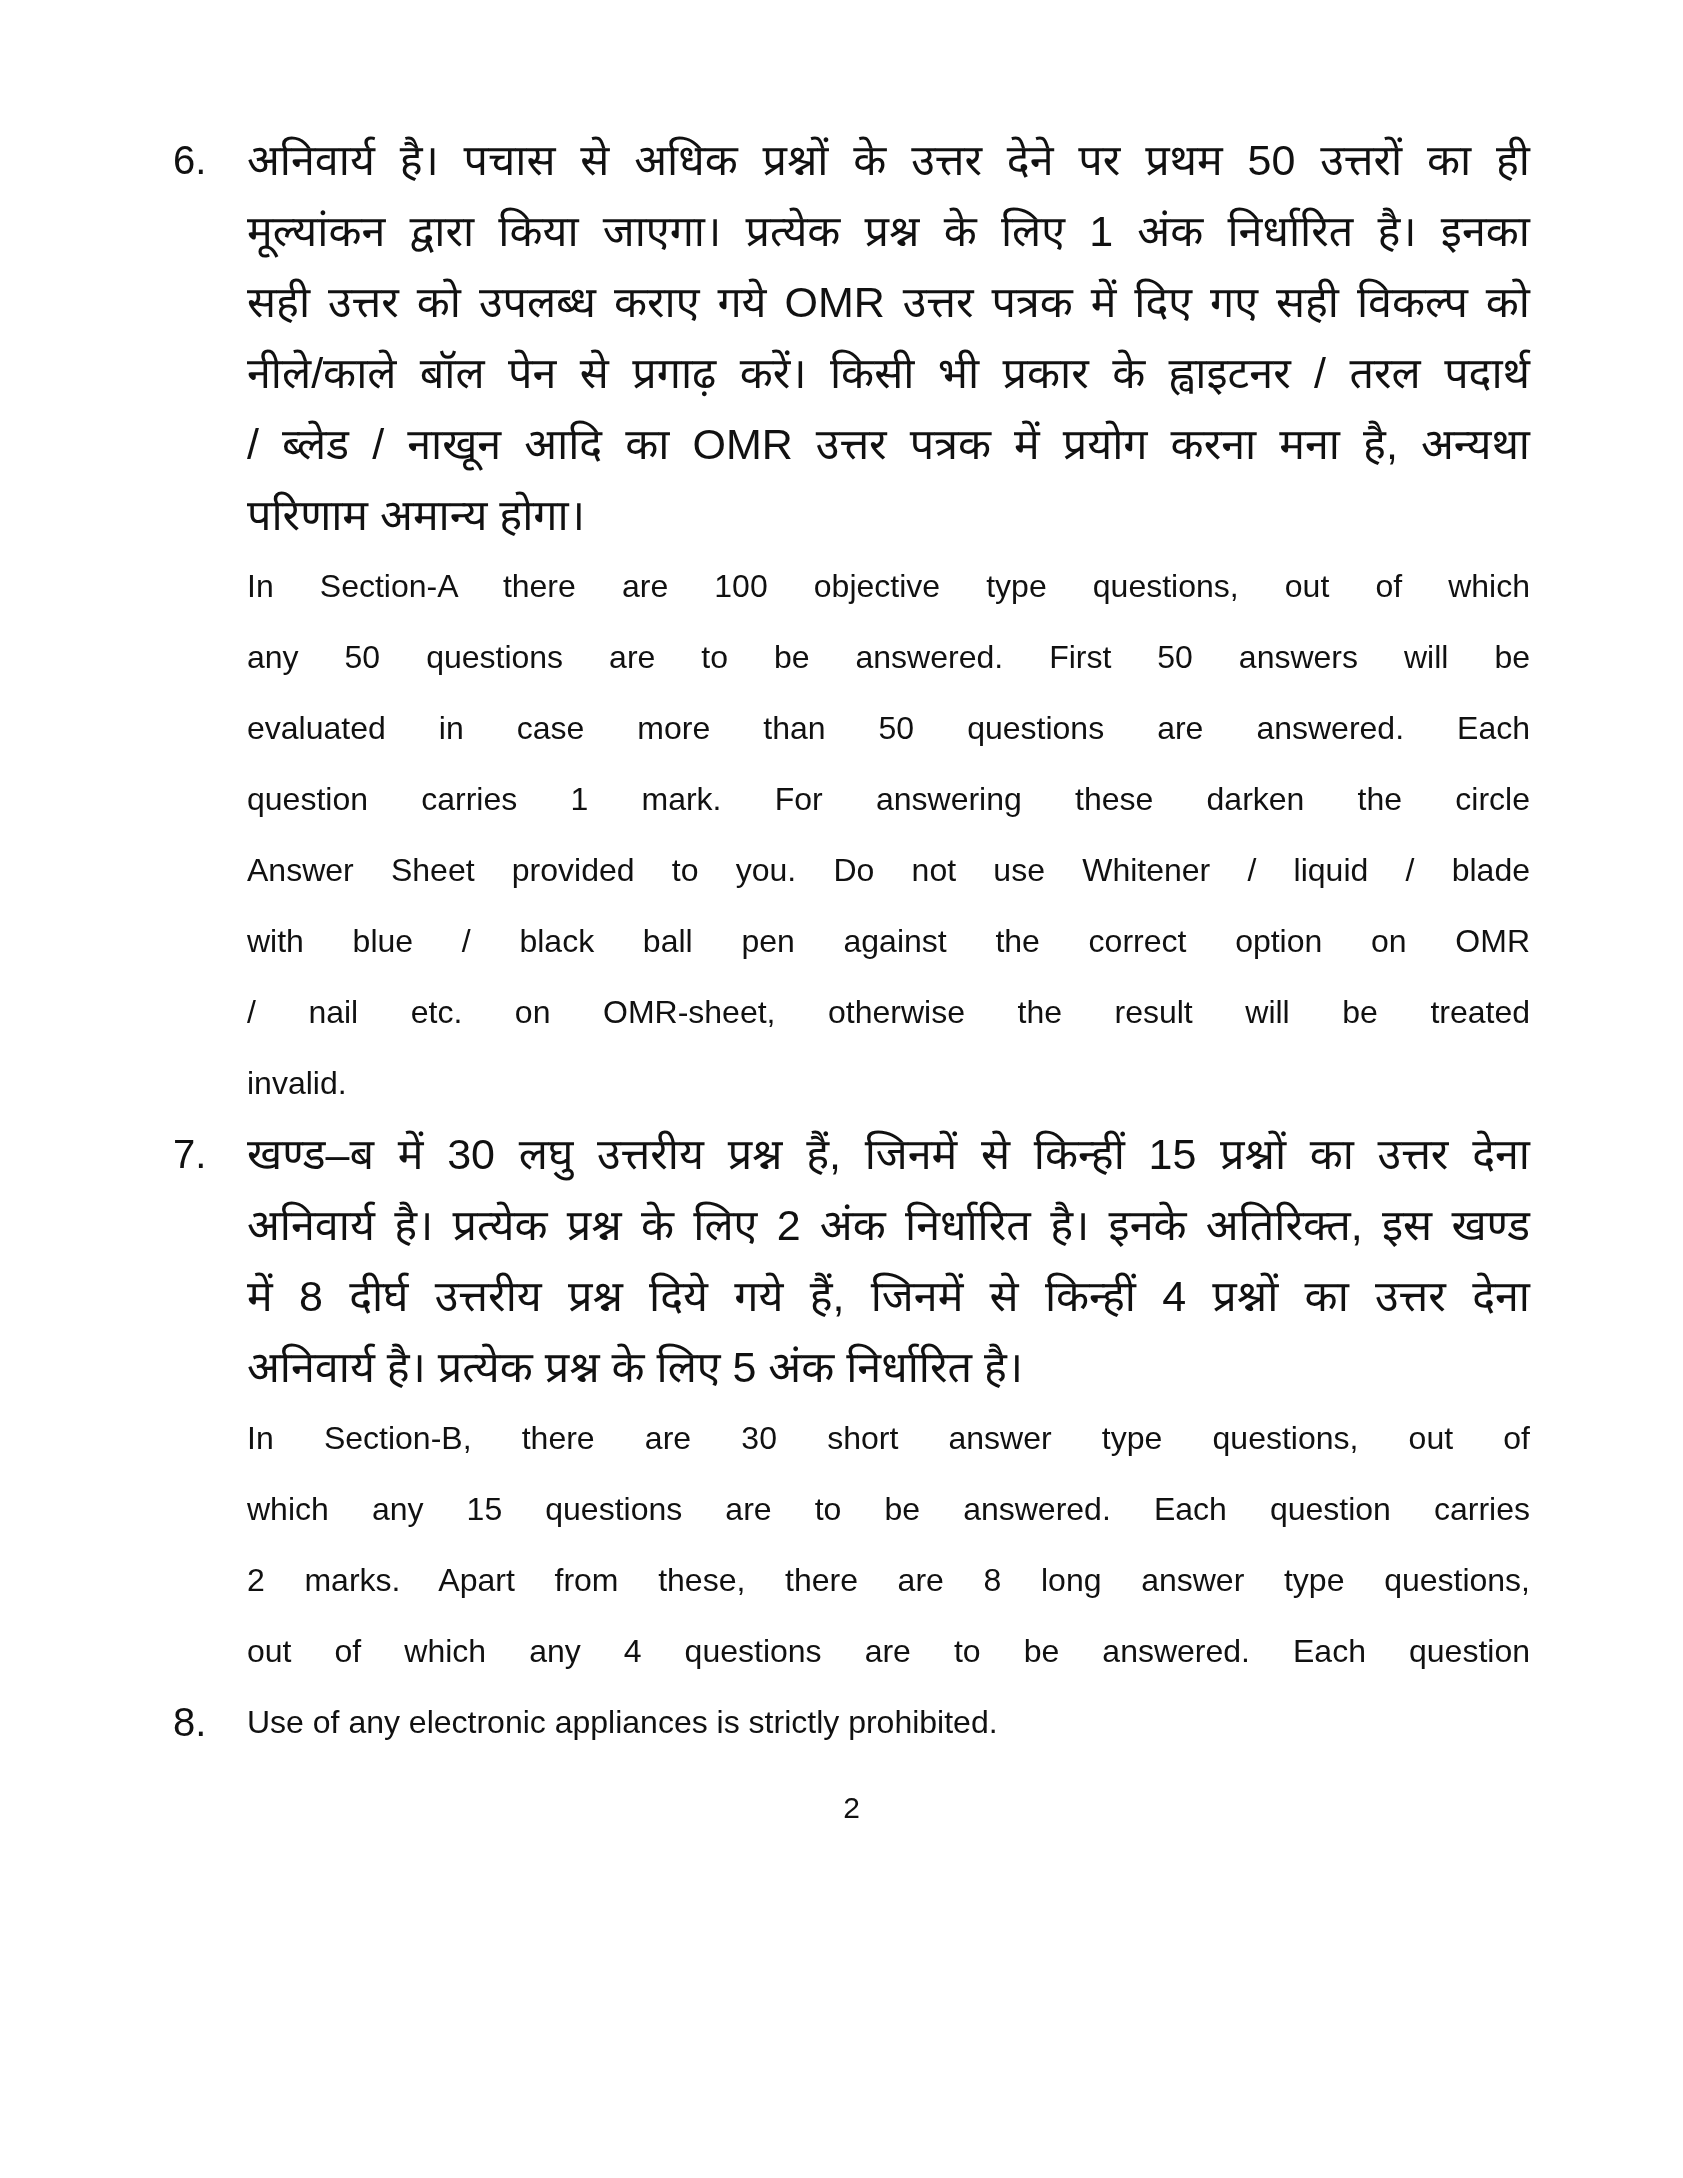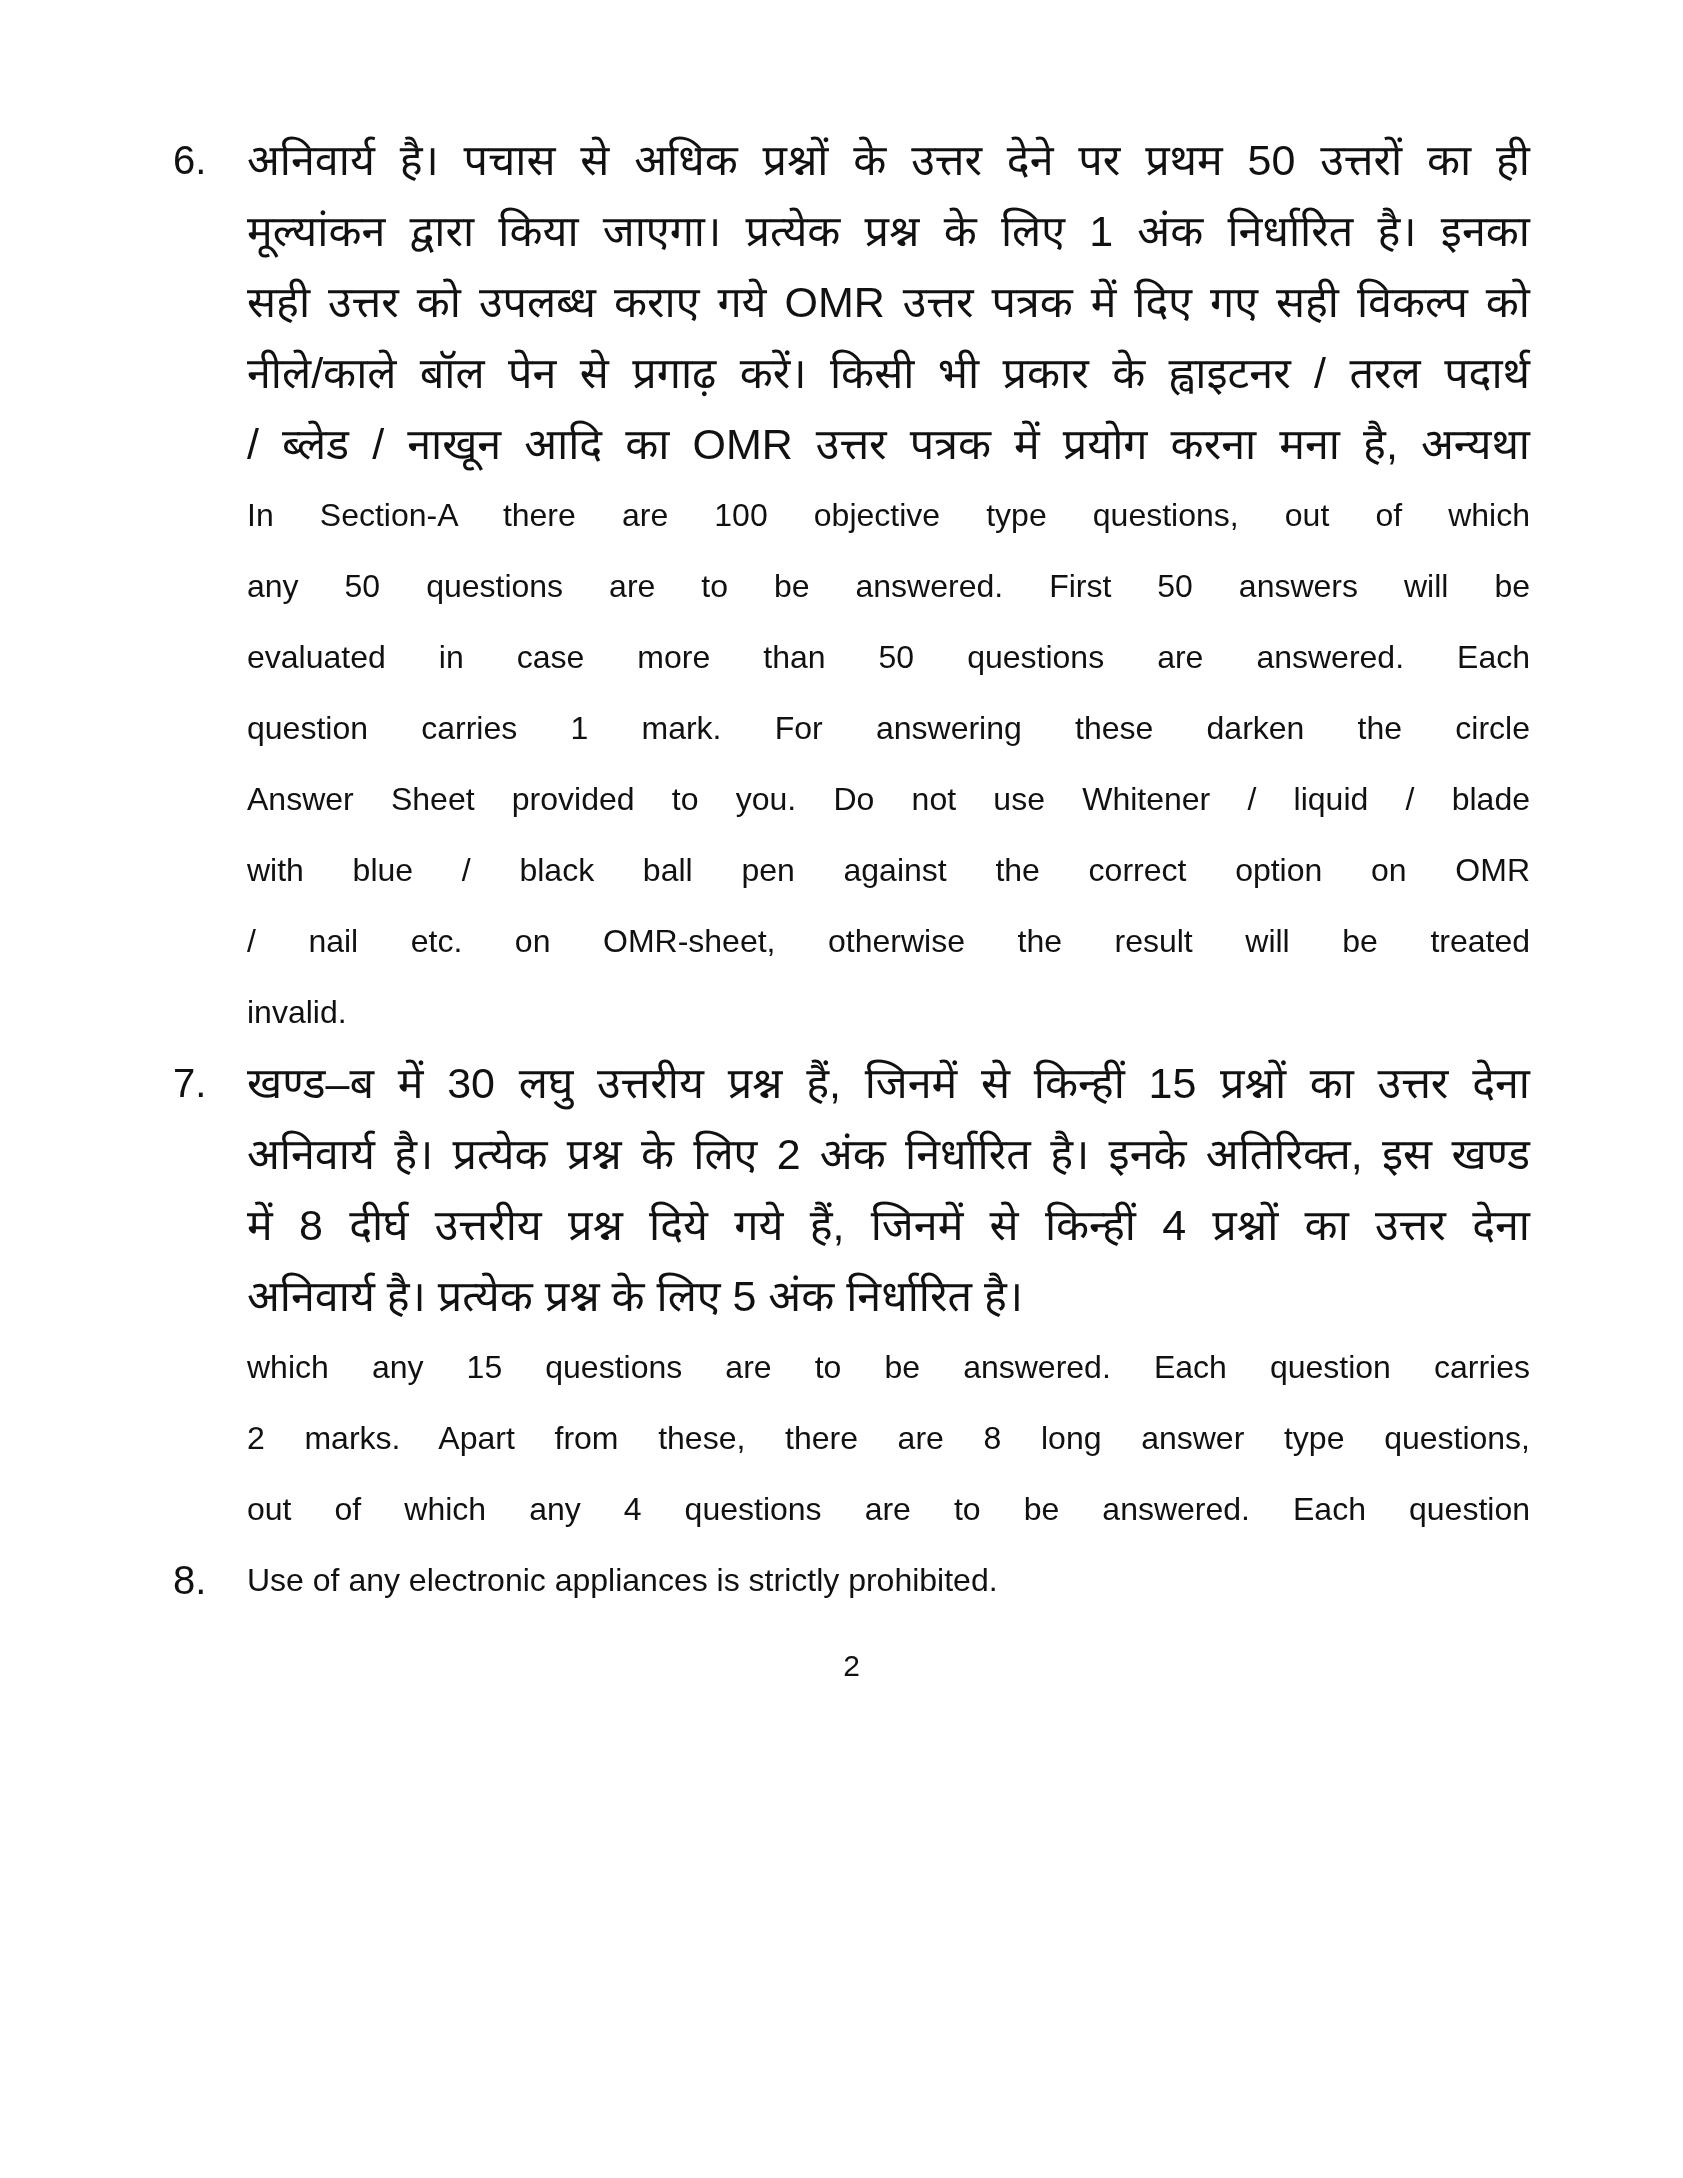--- a/index.html
+++ b/index.html
@@ -58,38 +58,40 @@
 <div class="page">
 
   <div class="item">
     <div class="num">6.</div>
     <div class="text">
       <div class="line hi just">अनिवार्य है। पचास से अधिक प्रश्नों के उत्तर देने पर प्रथम 50 उत्तरों का ही</div>
       <div class="line hi just">मूल्यांकन द्वारा किया जाएगा। प्रत्येक प्रश्न के लिए 1 अंक निर्धारित है। इनका</div>
       <div class="line hi just">सही उत्तर को उपलब्ध कराए गये OMR उत्तर पत्रक में दिए गए सही विकल्प को</div>
       <div class="line hi just">नीले/काले बॉल पेन से प्रगाढ़ करें। किसी भी प्रकार के ह्वाइटनर / तरल पदार्थ</div>
       <div class="line hi just">/ ब्लेड / नाखून आदि का OMR उत्तर पत्रक में प्रयोग करना मना है, अन्यथा</div>
+      <div class="line hi">परिणाम अमान्य होगा।</div>
       <div class="line en just">In Section-A there are 100 objective type questions, out of which</div>
       <div class="line en just">any 50 questions are to be answered. First 50 answers will be</div>
       <div class="line en just">evaluated in case more than 50 questions are answered. Each</div>
       <div class="line en just">question carries 1 mark. For answering these darken the circle</div>
       <div class="line en just">Answer Sheet provided to you. Do not use Whitener / liquid / blade</div>
       <div class="line en just">with blue / black ball pen against the correct option on OMR</div>
       <div class="line en just">/ nail etc. on OMR-sheet, otherwise the result will be treated</div>
       <div class="line en">invalid.</div>
     </div>
   </div>
 
   <div class="item">
     <div class="num">7.</div>
     <div class="text">
       <div class="line hi just">खण्ड–ब में 30 लघु उत्तरीय प्रश्न हैं, जिनमें से किन्हीं 15 प्रश्नों का उत्तर देना</div>
       <div class="line hi just">अनिवार्य है। प्रत्येक प्रश्न के लिए 2 अंक निर्धारित है। इनके अतिरिक्त, इस खण्ड</div>
       <div class="line hi just">में 8 दीर्घ उत्तरीय प्रश्न दिये गये हैं, जिनमें से किन्हीं 4 प्रश्नों का उत्तर देना</div>
       <div class="line hi">अनिवार्य है। प्रत्येक प्रश्न के लिए 5 अंक निर्धारित है।</div>
+      <div class="line en just">In Section-B, there are 30 short answer type questions, out of</div>
       <div class="line en just">which any 15 questions are to be answered. Each question carries</div>
       <div class="line en just">2 marks. Apart from these, there are 8 long answer type questions,</div>
       <div class="line en just">out of which any 4 questions are to be answered. Each question</div>
     </div>
   </div>
 
   <div class="item">
     <div class="num">8.</div>
     <div class="text">
       <div class="line en">Use of any electronic appliances is strictly prohibited.</div>

